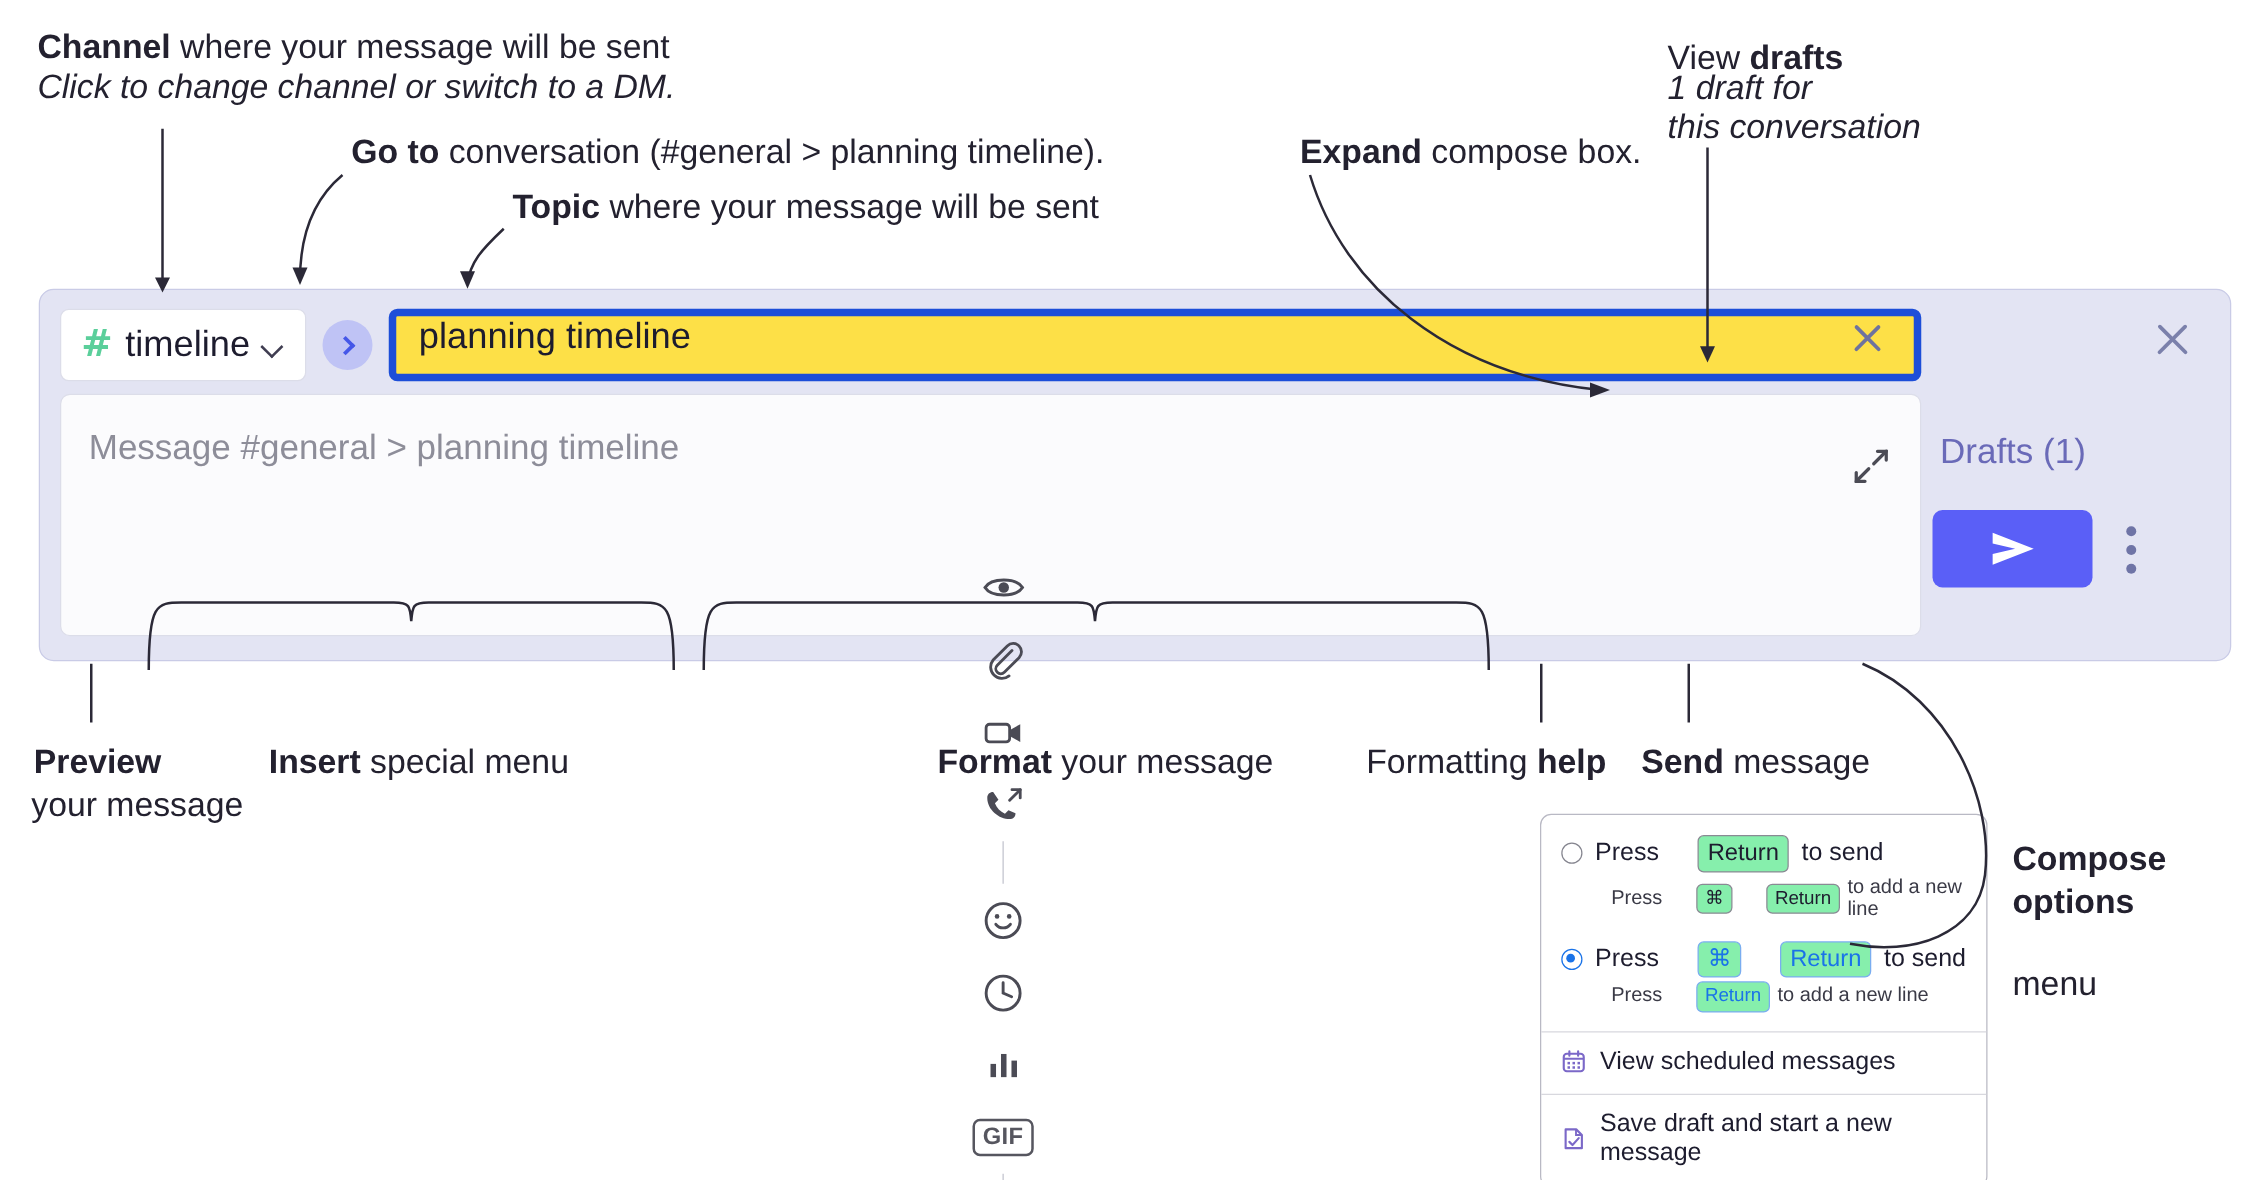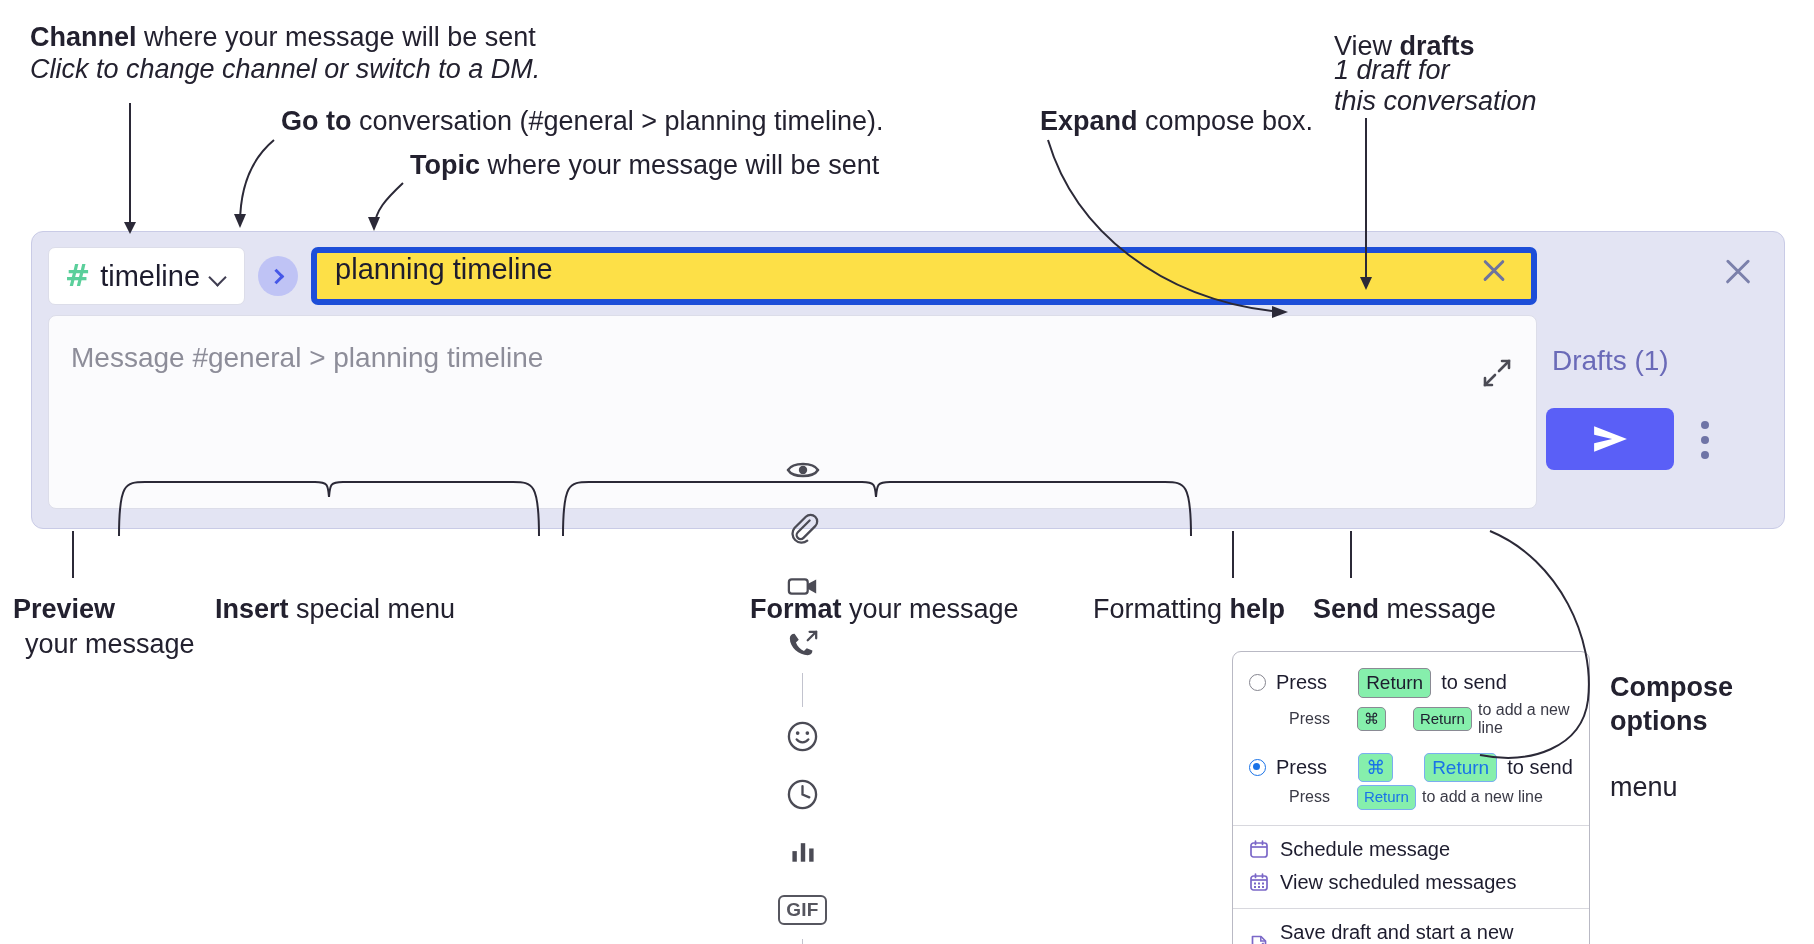--- a/index.html
+++ b/index.html
@@ -558,21 +558,21 @@
         </svg>
     </div>
     <div id="more-btn">
       <span></span>
       <span></span>
       <span></span>
     </div>
   </div>
 </div>
 
-<div class="anno" style="left:13px; top:594px;">
+<div class="anno" style="left:27px; top:594px;">
   <b>Preview</b>
 </div>
 <div class="anno" style="left:25px; top:629px;">
   <span>your message</span>
 </div>
 
 <div class="anno" style="left:215px; top:594px;">
   <b>Insert</b><span> special menu</span>
 </div>
 
@@ -621,30 +621,20 @@
     <span>to send</span>
   </div>
   <div class="menu-sub-row">
     <span>Press</span>
     <span class="key sm blue">Return</span>
     <span>to add a new line</span>
   </div>
 
   <div class="menu-divider"></div>
 
-  <div class="menu-item">
-    <span class="mi-icon">
-      <svg viewBox="0 0 20 20" width="20" height="20">
-          <rect x="2" y="4" width="16" height="14" rx="2.5" fill="none" stroke="#7b68c8" stroke-width="1.7"></rect>
-          <path d="M2 8 L18 8" stroke="#7b68c8" stroke-width="1.7"></path>
-          <path d="M6.5 2 L6.5 5.5 M13.5 2 L13.5 5.5" stroke="#7b68c8" stroke-width="1.7" stroke-linecap="round"></path>
-        </svg>
-    </span>
-    <span>Schedule message</span>
-  </div>
 
   <div class="menu-item">
     <span class="mi-icon">
       <svg viewBox="0 0 20 20" width="20" height="20">
           <rect x="2" y="4" width="16" height="14" rx="2.5" fill="none" stroke="#7b68c8" stroke-width="1.7"></rect>
           <path d="M2 8 L18 8" stroke="#7b68c8" stroke-width="1.7"></path>
           <path d="M6.5 2 L6.5 5.5 M13.5 2 L13.5 5.5" stroke="#7b68c8" stroke-width="1.7" stroke-linecap="round"></path>
           <g fill="#7b68c8">
             <rect x="5" y="10.5" width="2" height="2"></rect>
             <rect x="9" y="10.5" width="2" height="2"></rect>

